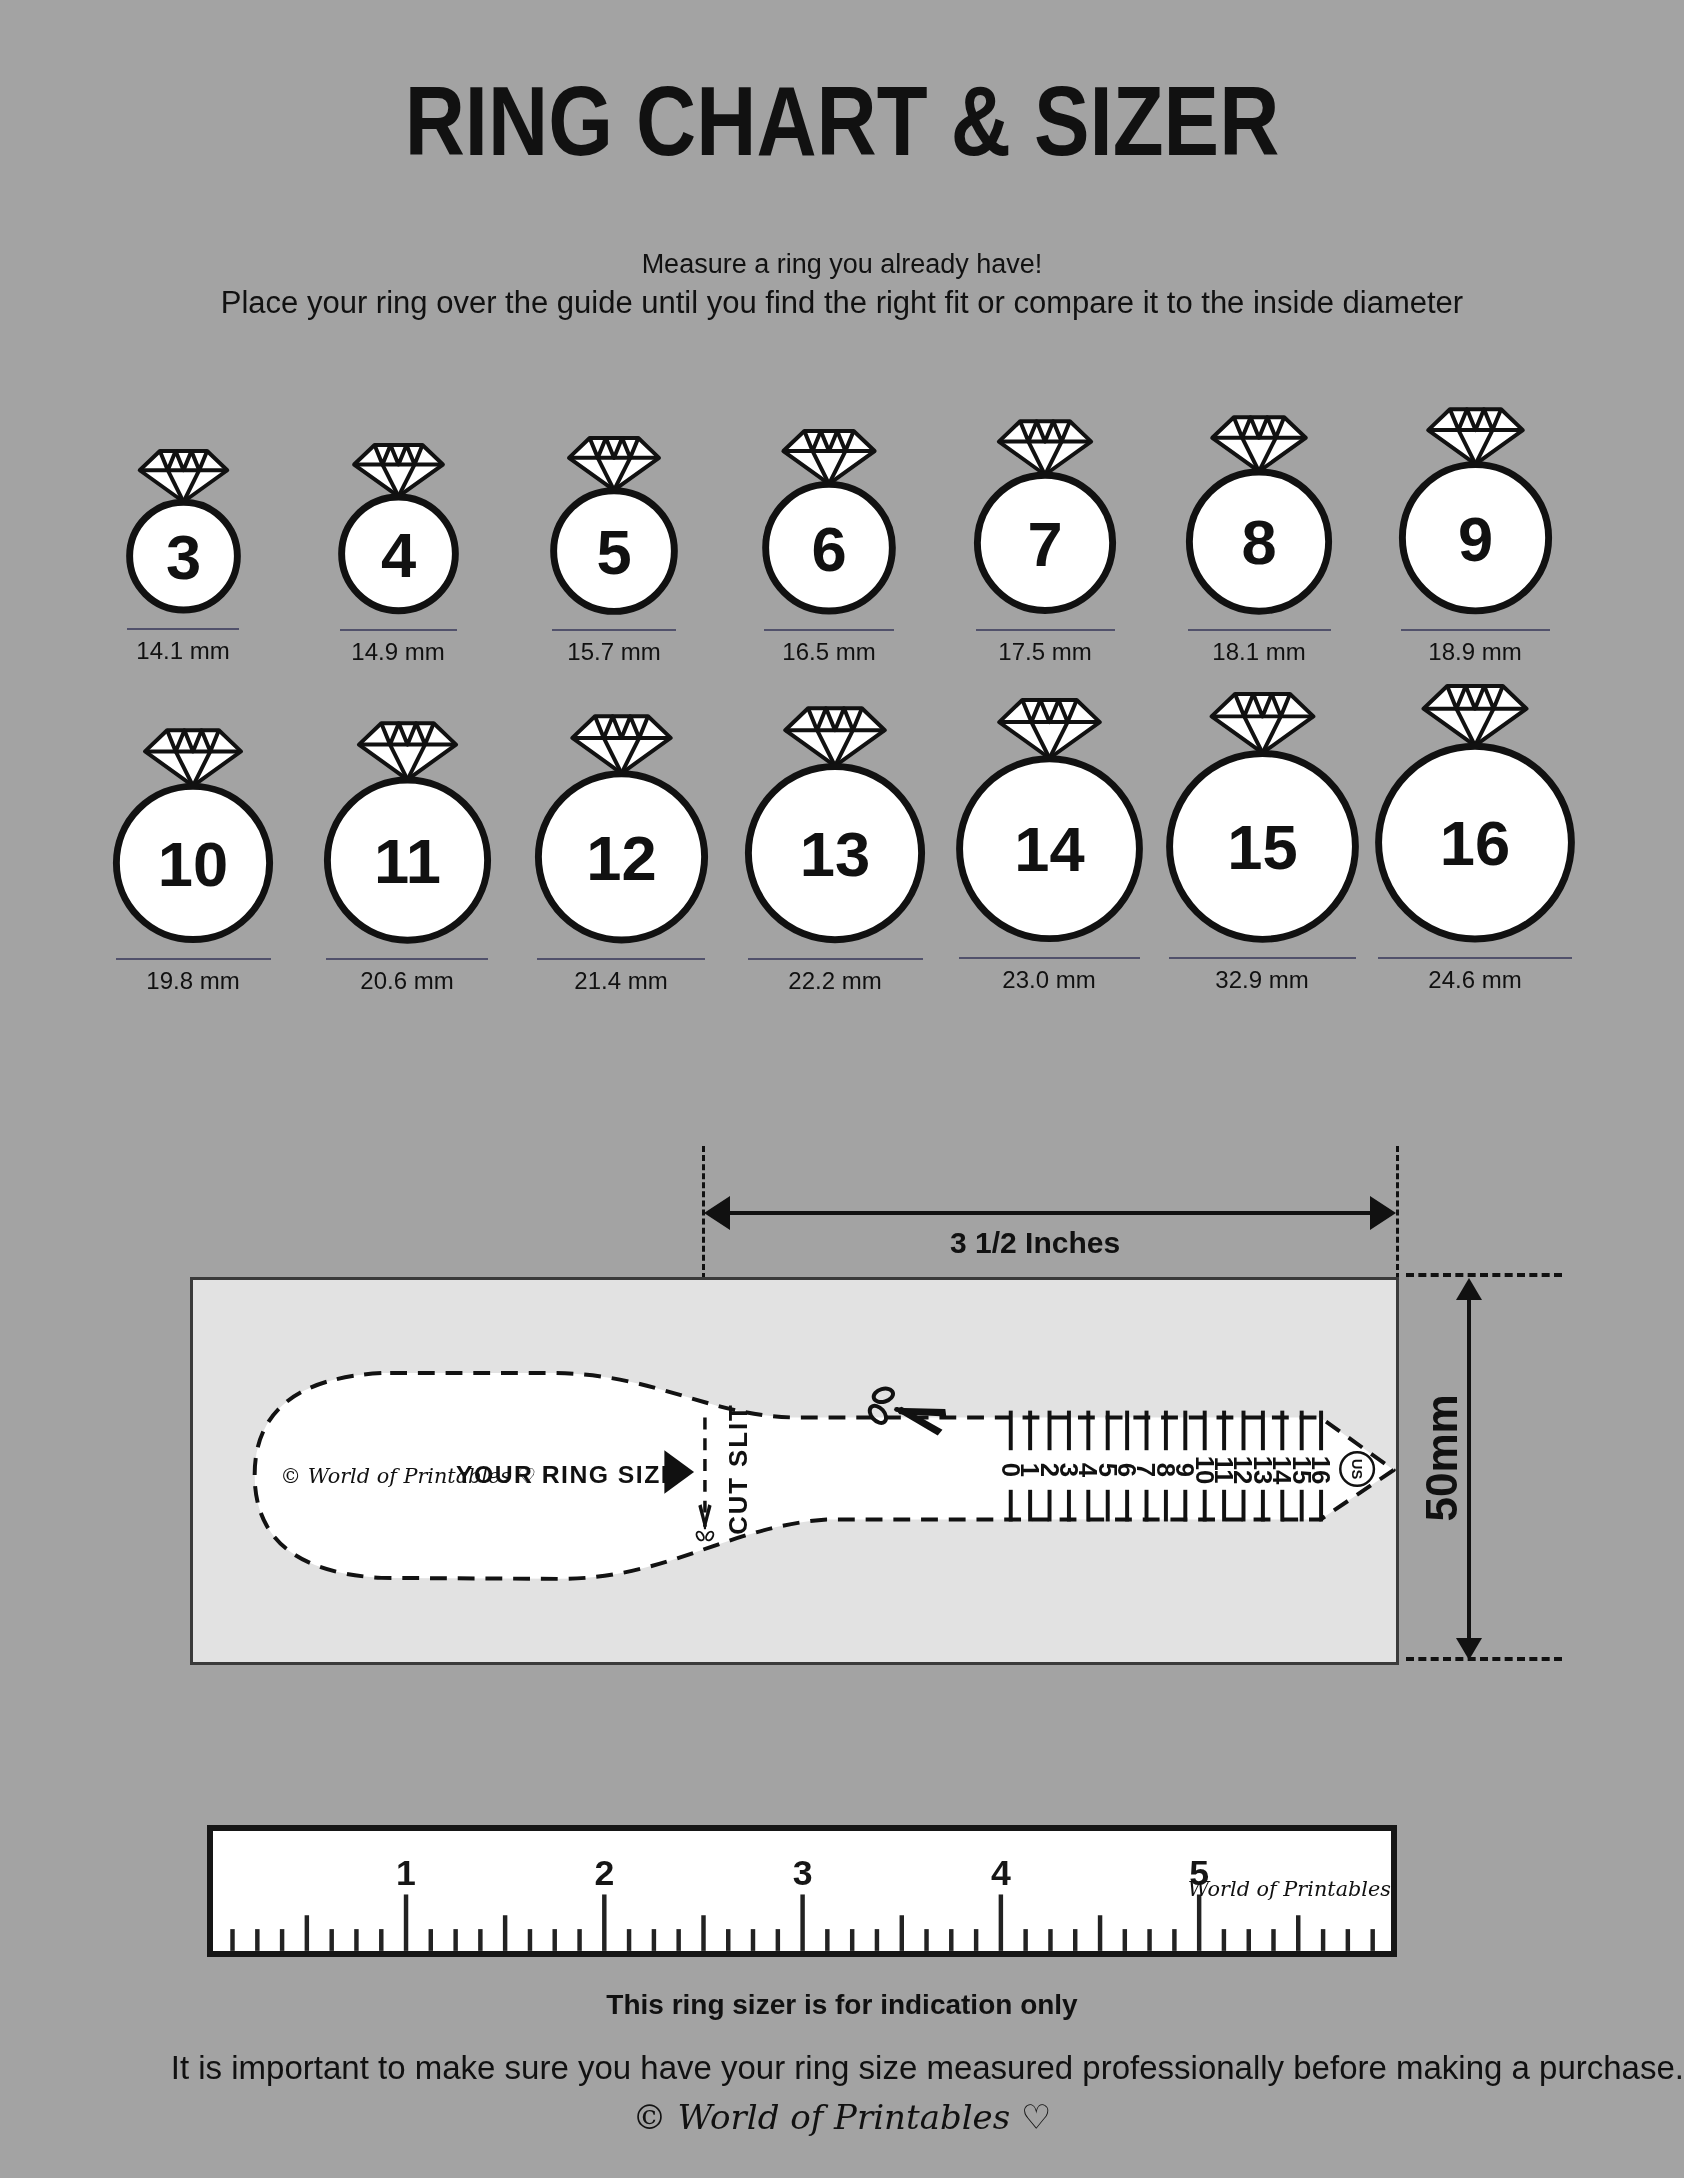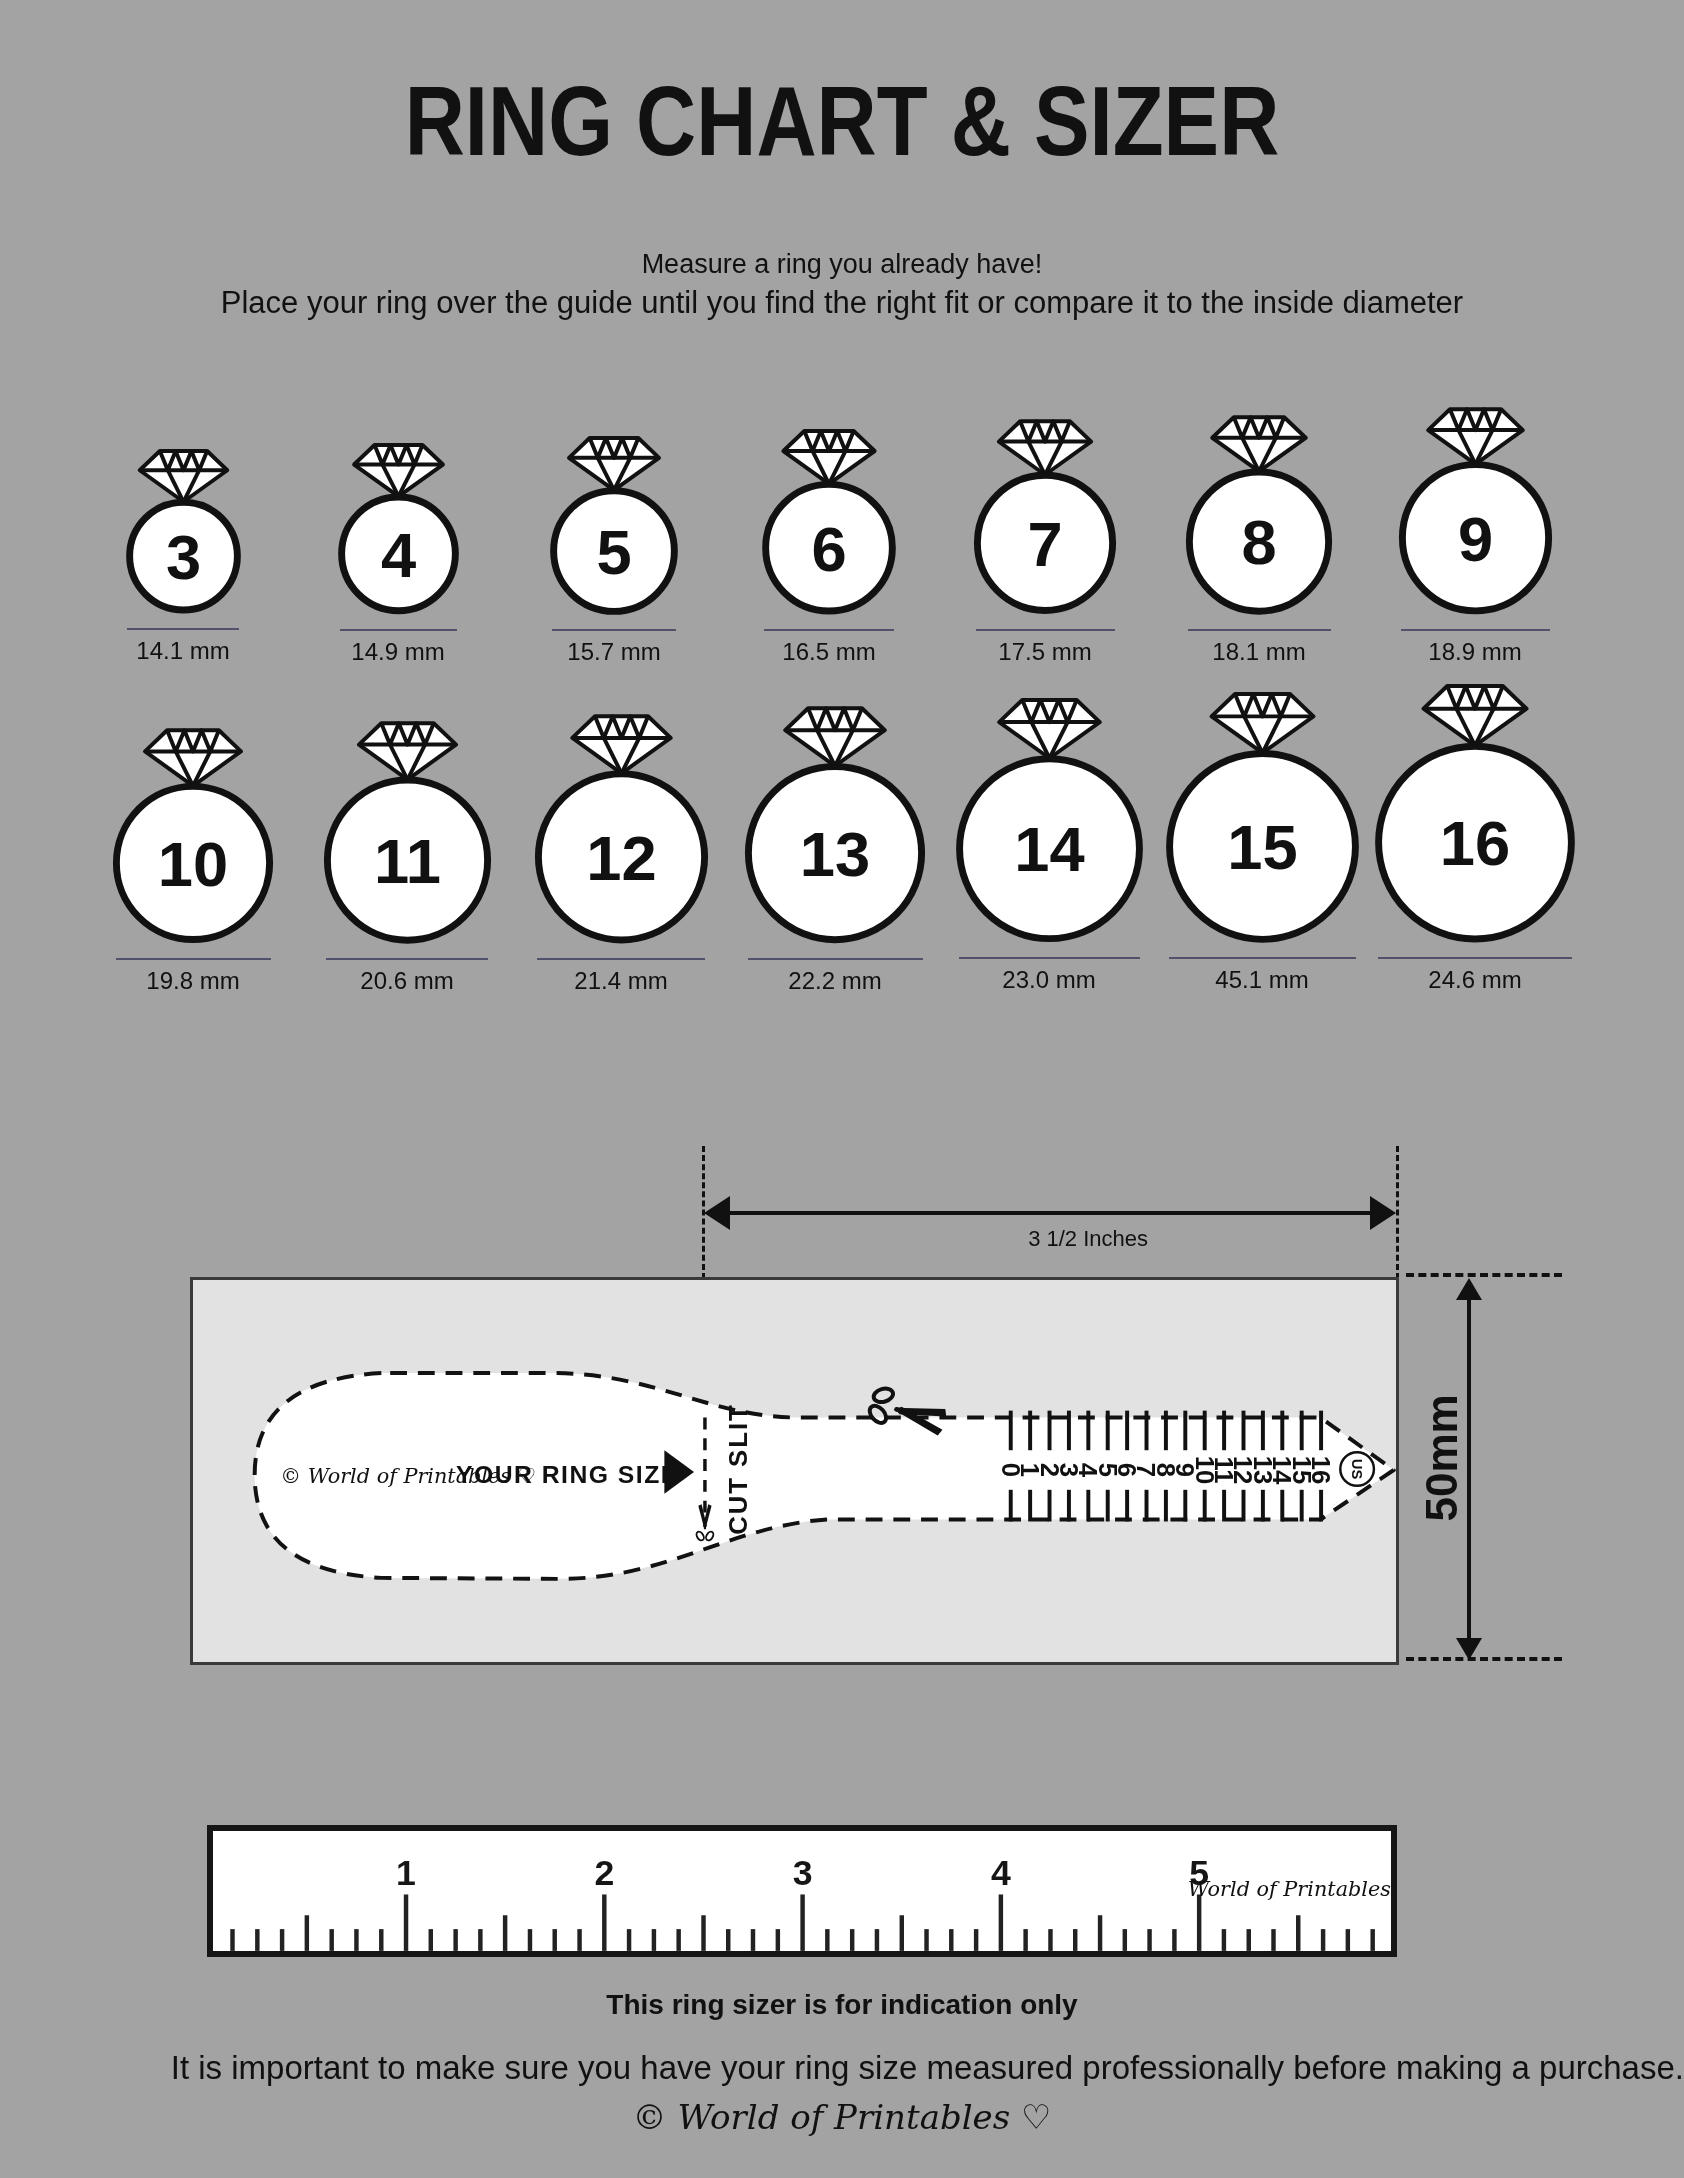--- a/index.html
+++ b/index.html
@@ -23,21 +23,21 @@
   .hdash{border-top:4px dashed #111;height:0;}
   .dim-line{background:#111;}
   .arrow-left{width:0;height:0;border-top:17px solid transparent;border-bottom:17px solid transparent;
               border-right:26px solid #111;}
   .arrow-right{width:0;height:0;border-top:17px solid transparent;border-bottom:17px solid transparent;
                border-left:26px solid #111;}
   .arrow-up{width:0;height:0;border-left:13px solid transparent;border-right:13px solid transparent;
             border-bottom:22px solid #111;}
   .arrow-down{width:0;height:0;border-left:13px solid transparent;border-right:13px solid transparent;
               border-top:22px solid #111;}
-  .dim-label-h{font-size:22px;font-weight:normal;text-align:right;}
+  .dim-label-h{font-size:30px;font-weight:bold;text-align:left;}
   .dim-label-v{font-size:44px;font-weight:bold;text-align:center;transform:rotate(-90deg);}
   
   .sizer-box{left:190px;top:1277px;width:1209px;height:388px;background:#e2e2e2;
              border:3px solid #3a3a3a;box-sizing:border-box;}
   
   .important{left:0;top:1686px;width:100%;text-align:center;font-size:30px;}
   .important b{font-weight:bold;}
   
   .ruler{left:207px;top:1825px;width:1190px;height:132px;border:6px solid #161616;
          box-sizing:border-box;background:#fff;}
@@ -247,21 +247,21 @@
             <polygon points="75.7,4 131.3,4 155.0,26.7 103.5,63.7 52.0,26.7" fill="#fff"></polygon>
             <line x1="52.0" y1="26.7" x2="155.0" y2="26.7"></line>
             <polyline points="75.7,4 85.0,26.7 94.2,4 103.5,26.7 112.8,4 122.0,26.7 131.3,4"></polyline>
             <line x1="85.0" y1="26.7" x2="103.5" y2="63.7"></line>
             <line x1="122.0" y1="26.7" x2="103.5" y2="63.7"></line>
           </g>
           <circle cx="103.5" cy="158.24" r="94" fill="#fff" stroke="#111" stroke-width="7"></circle>
           <text x="103.5" y="158.24" dy="0.36em" text-anchor="middle" font-size="64" font-weight="bold" fill="#111">15</text>
         </svg>
         <div class="ring-underline" style="width:187px"></div>
-        <div class="ring-mm">45.1 mm</div>
+        <div class="ring-mm">32.9 mm</div>
       </div>
       <div class="ring-cell" style="left: 1364px; top: 682px;">
         <svg width="212" height="266" viewBox="0 0 214 269">
           <g stroke="#111" stroke-width="4" fill="none" stroke-linejoin="round">
             <polygon points="78.9,4 135.1,4 159.1,27.0 107,64.4 54.9,27.0" fill="#fff"></polygon>
             <line x1="54.9" y1="27.0" x2="159.1" y2="27.0"></line>
             <polyline points="78.9,4 88.2,27.0 97.6,4 107.0,27.0 116.4,4 125.8,27.0 135.1,4"></polyline>
             <line x1="88.2" y1="27.0" x2="107" y2="64.4"></line>
             <line x1="125.8" y1="27.0" x2="107" y2="64.4"></line>
           </g>

